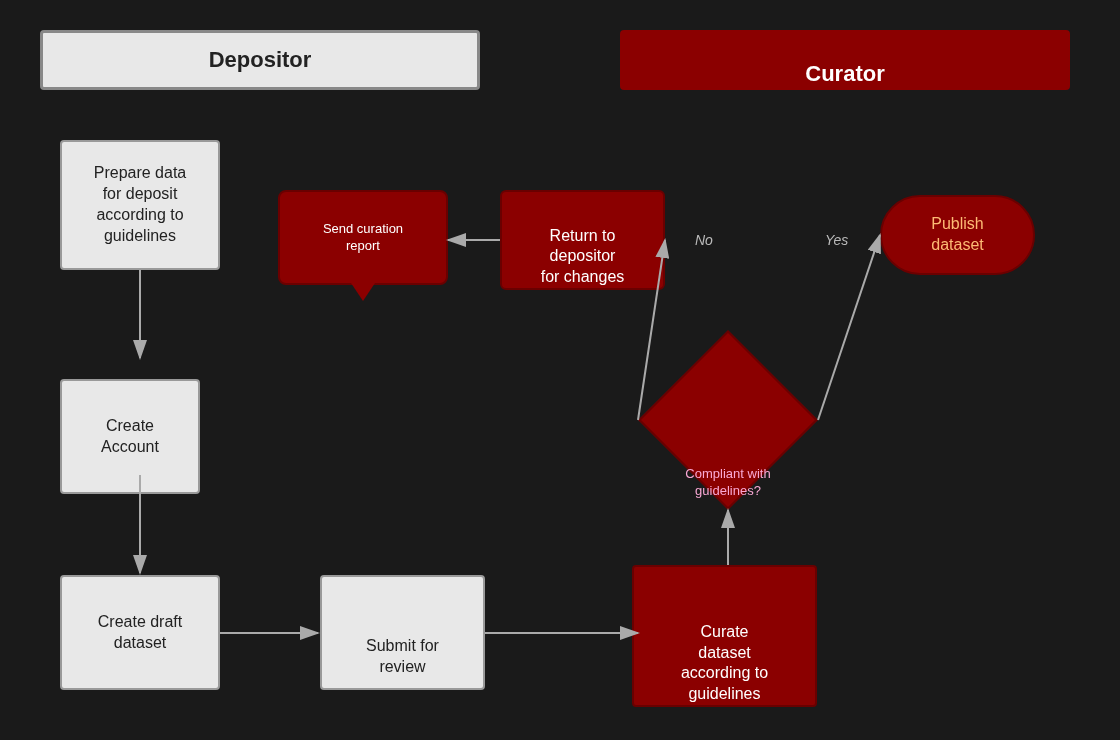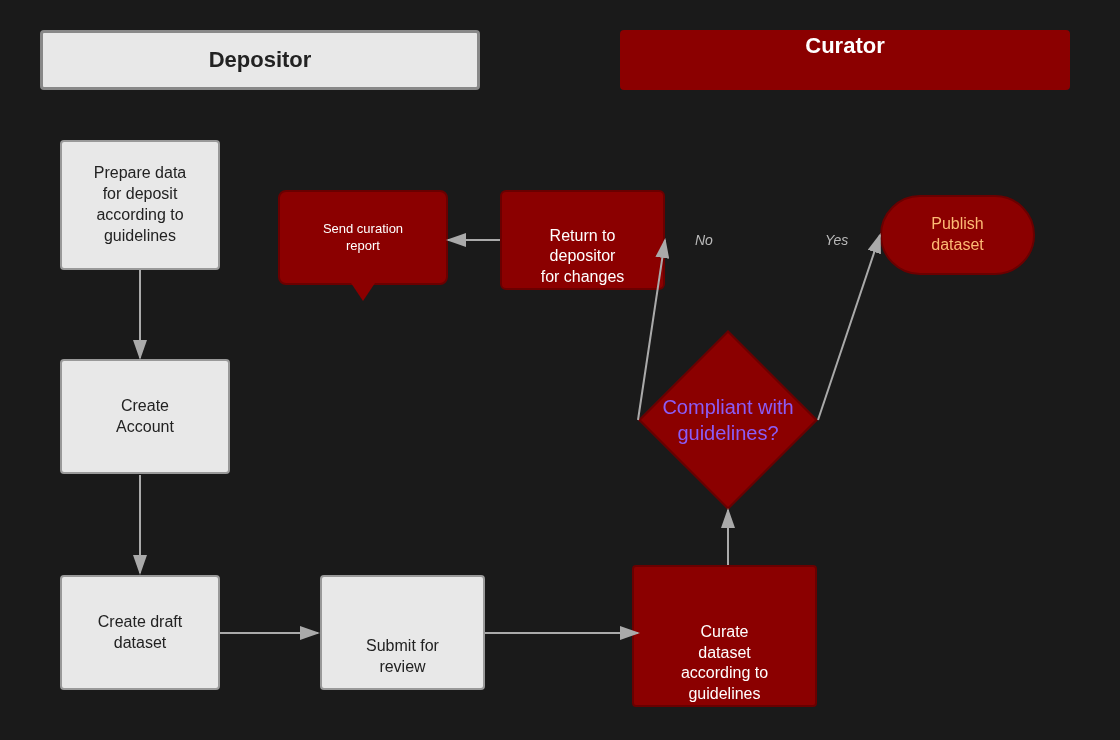--- a/index.html
+++ b/index.html
@@ -39,21 +39,21 @@
     }
 
     .header-curator {
       position: absolute;
       top: 30px; left: 620px;
       width: 450px;
       height: 60px;
       border: 3px solid #8b0000;
       background: #8b0000;
       display: flex;
-      align-items: flex-start;
+      align-items: flex-end;
       justify-content: center;
       border-radius: 4px;
     }
     .header-curator span {
       font-size: 22px;
       font-weight: bold;
       color: #fff;
     }
 
     
@@ -101,25 +101,25 @@
       background: #8b0000;
       border: 2px solid #6a0000;
       transform: translate(-50%, -50%) rotate(45deg);
     }
     .diamond-text {
       position: absolute;
       top: 0; left: 0;
       width: 100%;
       height: 100%;
       display: flex;
-      align-items: center;
-      justify-content: center;
-      text-align: center;
-      font-size: 20px;
-      color: #8b5cf6;
+      align-items: flex-end;
+      justify-content: center;
+      text-align: center;
+      font-size: 13px;
+      color: #f9a8d4;
       line-height: 1.3;
       z-index: 2;
       padding: 10px;
     }
 
     
     .box-publish {
       position: absolute;
       background: #8b0000;
       border: 2px solid #6a0000;
@@ -189,21 +189,21 @@
     <span>Curator</span>
   </div>
 
   <div class="box-light" style="left:60px; top:140px; width:160px; height:130px;">
     <span style="white-space:pre-line;">Prepare data
 for deposit
 according to
 guidelines</span>
   </div>
 
-  <div class="box-light" style="left:60px; top:359px; width:170px; height:115px;">
+  <div class="box-light" style="left:60px; top:379px; width:140px; height:115px;">
     <span style="white-space:pre-line;">Create
 Account</span>
   </div>
 
   <div class="box-light" style="left:60px; top:575px; width:160px; height:115px;">
     <span style="white-space:pre-line;">Create draft
 dataset</span>
   </div>
 
   <div class="box-light" style="left:320px; top:575px; width:165px; height:115px;">

